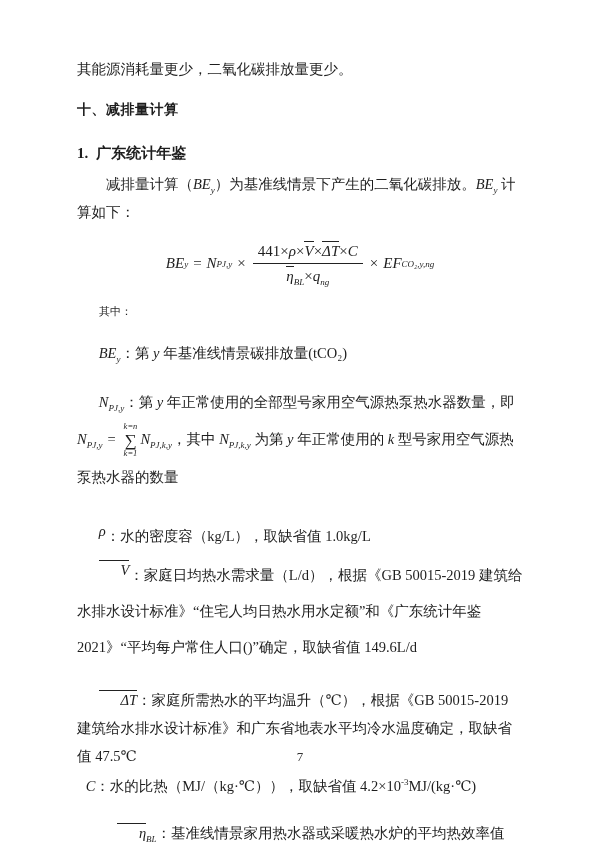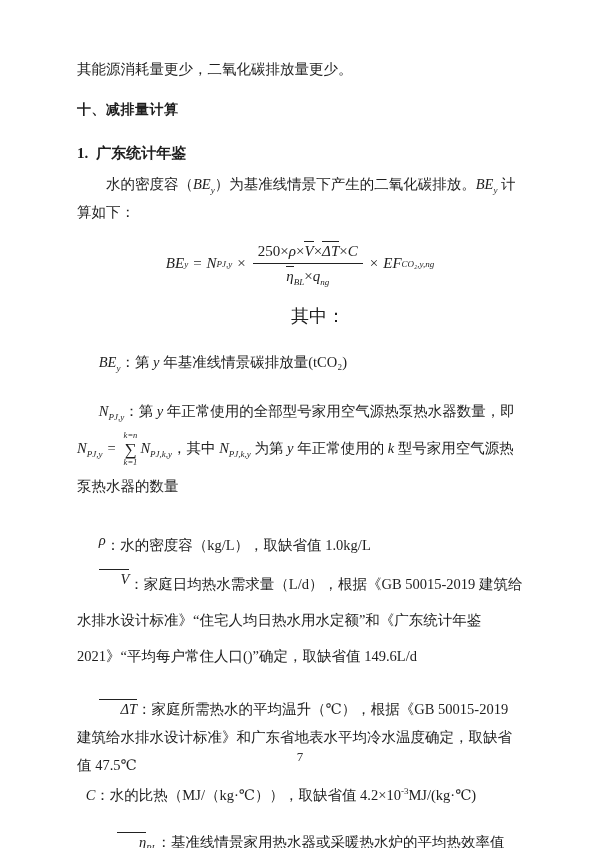--- a/index.html
+++ b/index.html
@@ -29,21 +29,21 @@
     display: flex; align-items: center; justify-content: center;
     font-size: 15px; margin: 14px 0 8px 0; white-space: nowrap;
   }
   .op { margin: 0 5px; }
   .frac { display: inline-flex; flex-direction: column; align-items: center; margin: 0 2px; vertical-align: middle; }
   .frac .num, .frac .den { padding: 1px 5px; white-space: nowrap; }
   .frac .num { border-bottom: 1px solid #222; padding-bottom: 3px; }
   .frac .den { padding-top: 2px; }
   .ov { display: inline-block; border-top: 1px solid #222; padding-top: 1px; line-height: 1.15; }
 
-  .among { font-size: 18px; margin-top: 16px; text-indent: 2em; text-align: center; }
+  .among { font-size: 11px; margin-top: 16px; text-indent: 2em; }
 
   .def { font-size: 14.5px; line-height: 1.95; margin-top: 20px; text-indent: 1.5em; }
   .def.no-indent { text-indent: 0; }
   .def-v { line-height: 2.5; margin-top: 7px; }
   .def-nsum { line-height: 2.65; margin-top: 2px; }
   .def-c { text-indent: 0.6em; margin-top: 2px; }
   .def-eta { margin-top: 18px; text-align: center; }
   .raised { vertical-align: 5px; }
 
   
@@ -65,31 +65,31 @@
 <div class="page">
 
   <p class="body-text">
     <span>其能源消耗量更少，二氧化碳排放量更少。</span>
   </p>
 
   <h1 class="section">十、减排量计算</h1>
 
   <h2 class="subsection"><span class="num">1.</span><span>广东统计年鉴</span></h2>
 
-  <p class="para"><span>水的密度容（</span><span class="it">BE</span><sub>y</sub><span>）为基准线情景下产生的二氧化碳排放。</span><span class="it">BE</span><sub>y</sub><span> 计算如下：</span></p>
+  <p class="para"><span>减排量计算（</span><span class="it">BE</span><sub>y</sub><span>）为基准线情景下产生的二氧化碳排放。</span><span class="it">BE</span><sub>y</sub><span> 计算如下：</span></p>
 
   <div class="formula-row">
     <span class="it">BE</span>
       <sub>y</sub>
     <span class="op">=</span>
     <span class="it">N</span>
       <sub>PJ,y</sub>
     <span class="op">×</span>
     <span class="frac">
-      <span class="num"><span>250×</span><span class="it">ρ</span><span>×</span><span class="ov it">V</span><span>×</span><span class="ov it">ΔT</span><span>×</span><span class="it">C</span></span>
+      <span class="num"><span>441×</span><span class="it">ρ</span><span>×</span><span class="ov it">V</span><span>×</span><span class="ov it">ΔT</span><span>×</span><span class="it">C</span></span>
       <span class="den"><span class="ov it">η</span><sub>BL</sub><span>×</span><span class="it">q</span><sub>ng</sub></span>
     </span>
     <span class="op">×</span>
     <span class="it">EF</span>
       <sub>CO₂,y,ng</sub>
   </div>
 
   <p class="among">其中：</p>
 
   <p class="def"><span class="it">BE</span><sub>y</sub><span>：</span><span>第 </span><span class="it">y</span><span> 年基准线情景碳排放量(tCO₂)</span></p>

